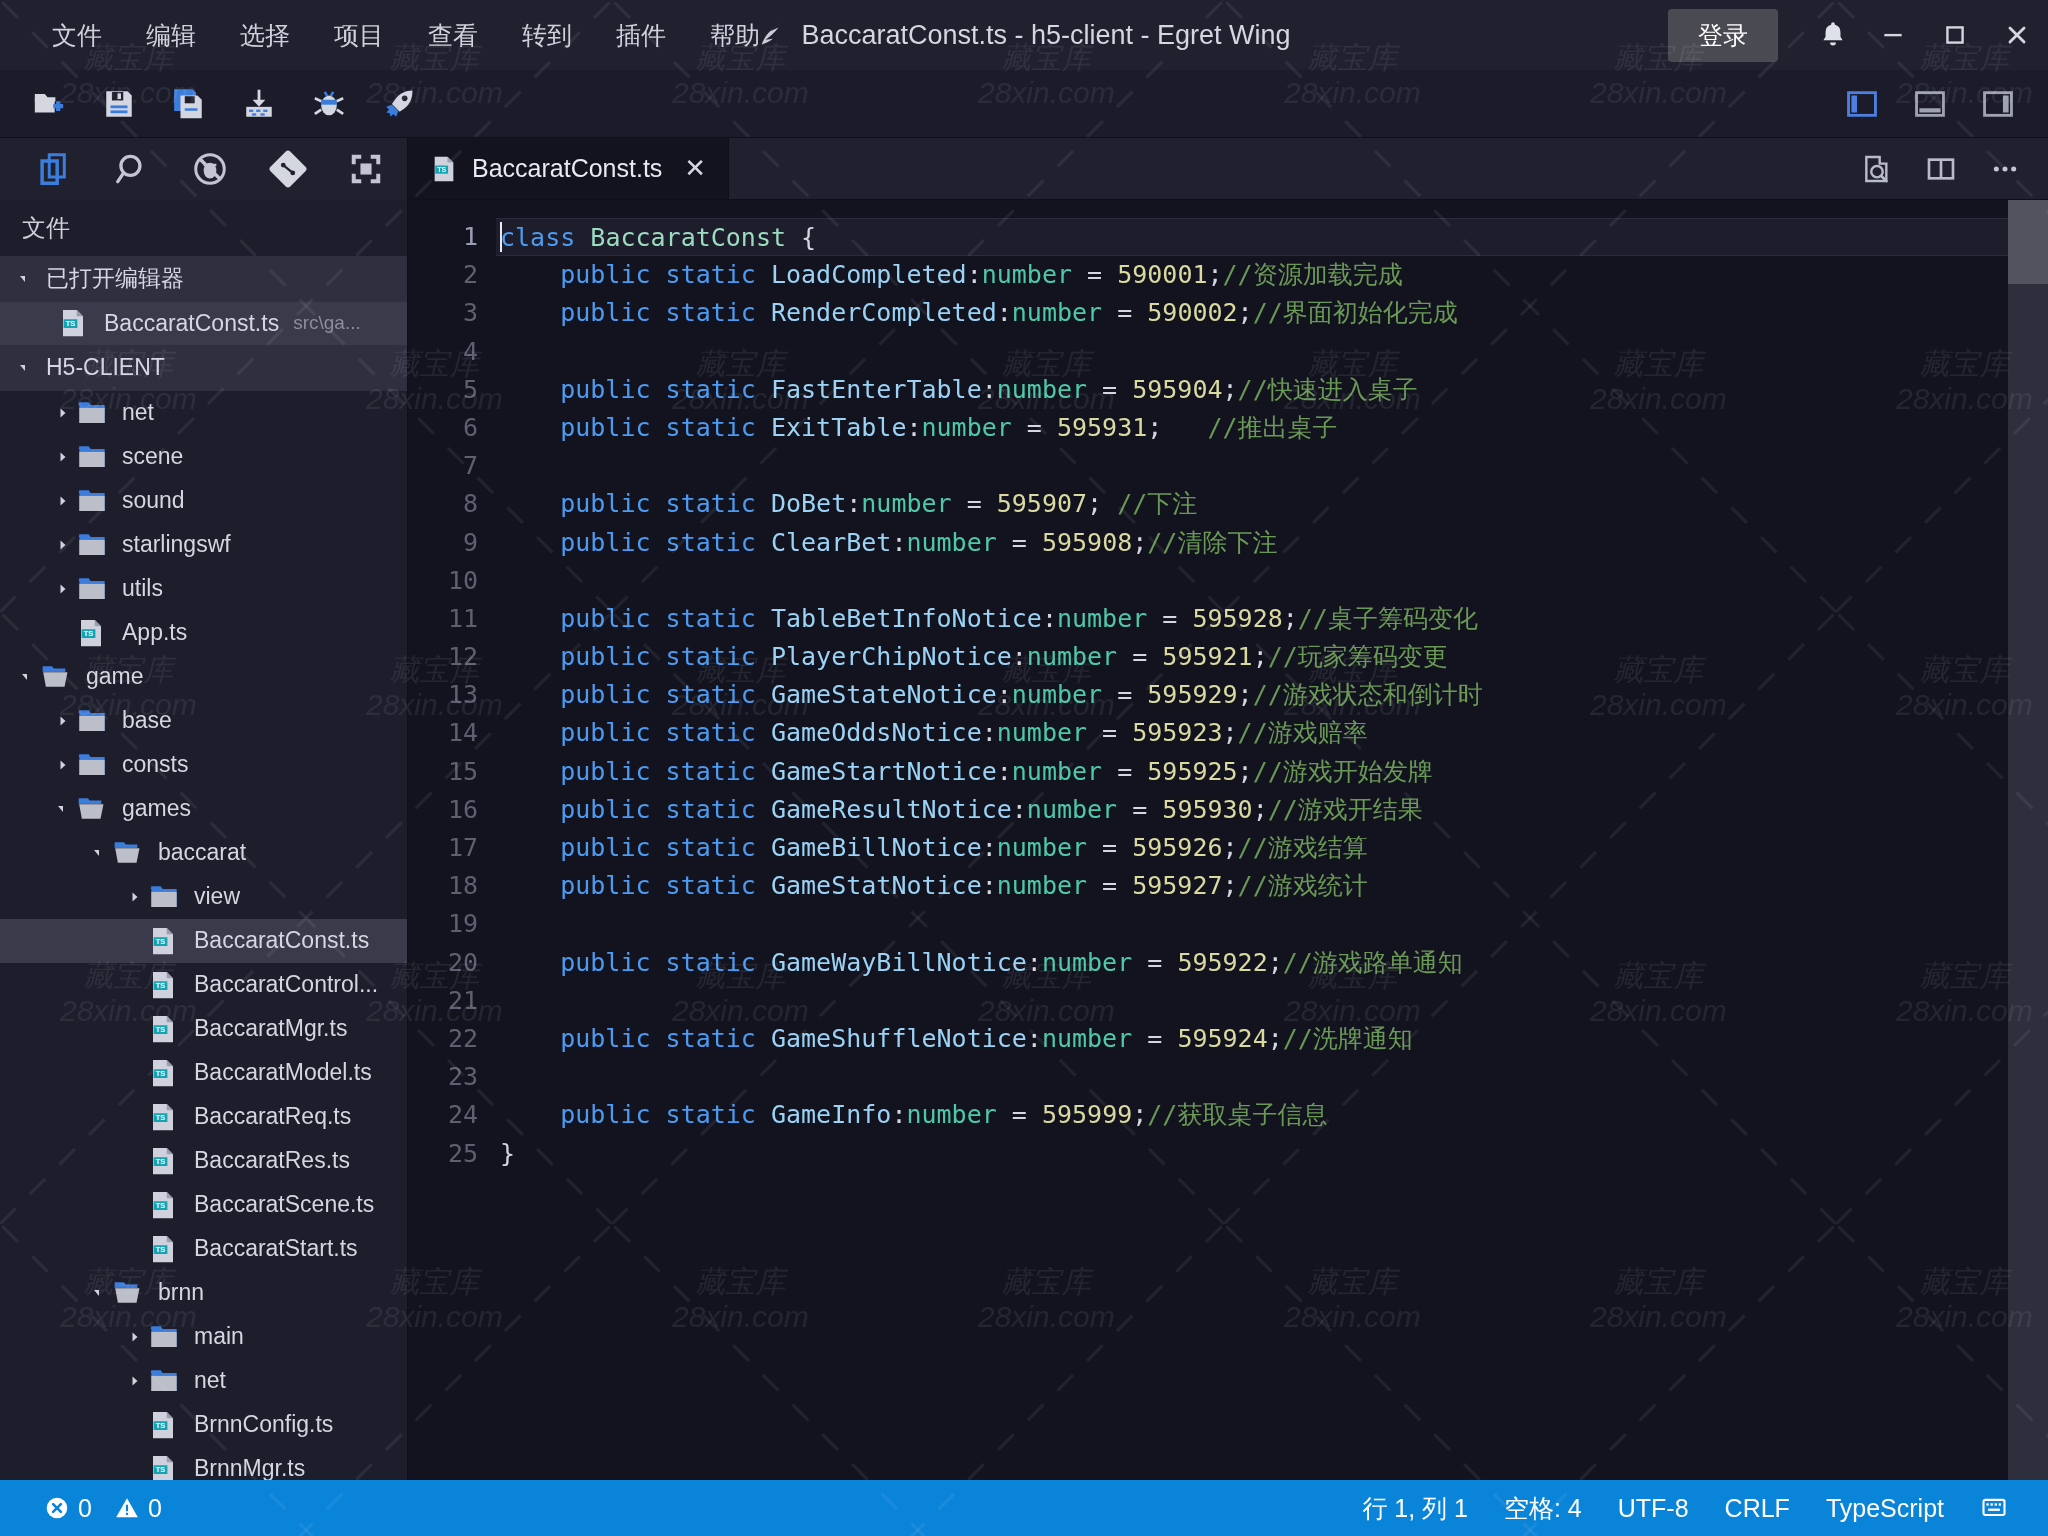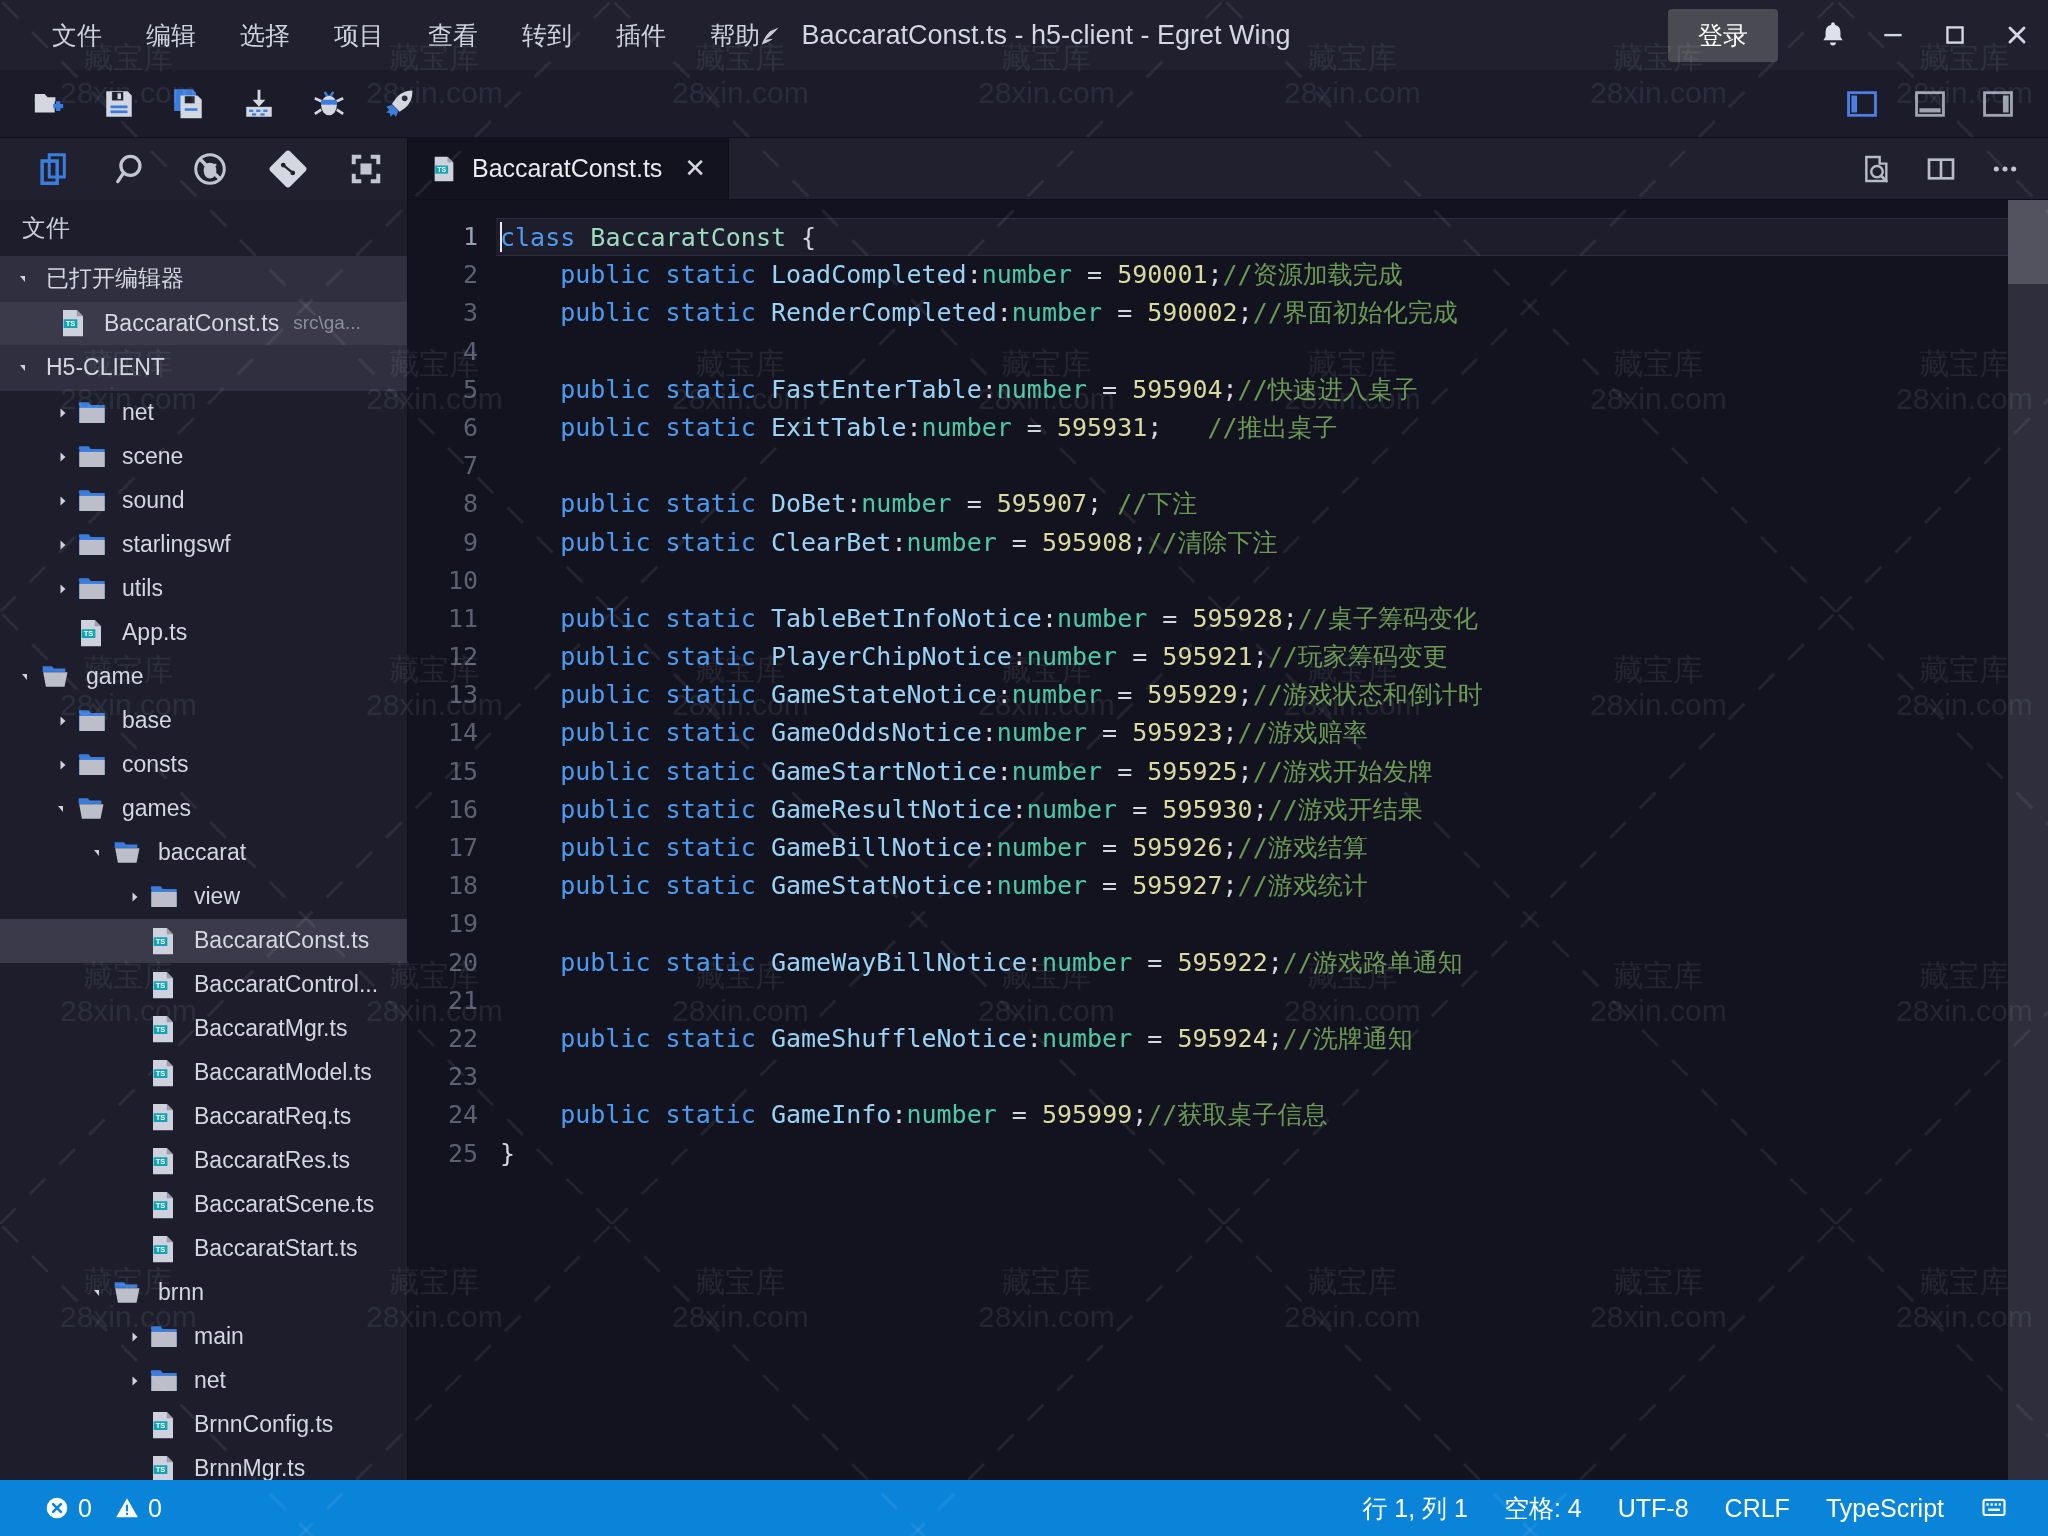--- a/index.html
+++ b/index.html
@@ -226,20 +226,21 @@
     padding: 0 18px; height: 56px; display: flex;
     align-items: center; gap: 8px; cursor: pointer;
     white-space: nowrap;
   }
 
   
   .wm-layer {
     position: absolute; inset: 0;
     pointer-events: none; z-index: 9;
     overflow: hidden;
+    font-style: italic;
   }
   .wm {
     position: absolute;
     color: rgba(225,228,238,0.085);
     font-size: 30px; line-height: 1.18;
     text-align: center; white-space: pre;
     font-family: "Liberation Sans", sans-serif;
   }
   .wm-lines { position: absolute; inset: 0; }
 </style>

